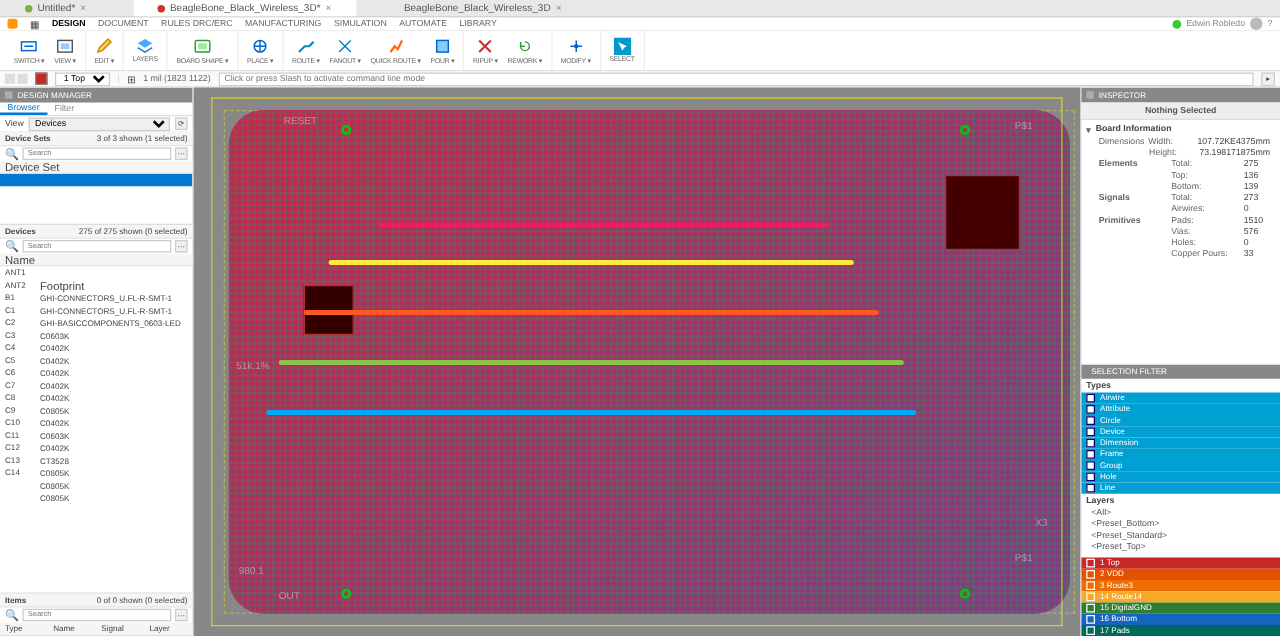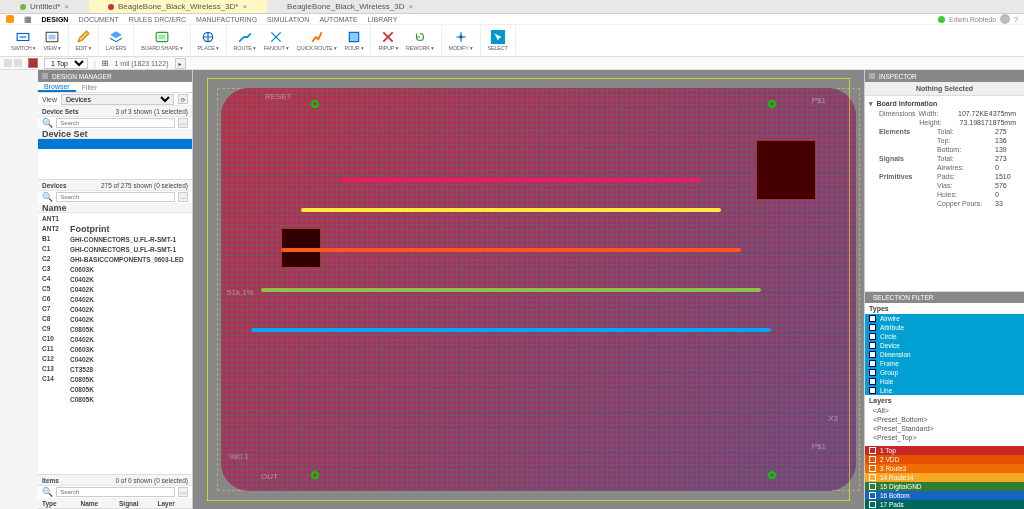--- a/index.html
+++ b/index.html
@@ -1,21 +1,21 @@
 <!DOCTYPE html>
 <html><head>
 <meta charset="utf-8">
 <style>
 * { margin: 0; padding: 0; box-sizing: border-box; font-family: "Segoe UI", Arial, sans-serif; }
 body { width: 1024px; height: 509px; overflow: hidden; background: #f5f5f5; font-size: 9px; color: #444; }
 
 
-.outer-tabs { height: 14px; background: #e8e8e8; display: flex; align-items: center; border-bottom: 1px solid #ccc; }
+.outer-tabs { height: 14px; background: #e8e8e8; display: flex; align-items: center; border-bottom: 1px solid #ccc; gap: 18px; }
 .outer-tab { padding: 0 20px; height: 100%; display: flex; align-items: center; gap: 4px; font-size: 8px; color: #555; cursor: pointer; }
-.outer-tab.active { background: #fef9c3; padding-left: 19px; }
+.outer-tab.active { background: #ffffff; padding-left: 19px; }
 .outer-tab .close { font-size: 8px; color: #888; }
 .dot { width: 6px; height: 6px; border-radius: 50%; display: inline-block; }
 .dot.green { background: #7cb342; }
 .dot.red { background: #d32f2f; }
 
 
 .ribbon-tabs { height: 11px; background: #fff; display: flex; align-items: center; padding: 0 6px; gap: 10px; border-bottom: 1px solid #eee; }
 .ribbon-tab { font-size: 7px; color: #666; cursor: pointer; }
 .ribbon-tab.active { color: #000; font-weight: 600; }
 .user-area { margin-left: auto; display: flex; align-items: center; gap: 4px; font-size: 7px; color: #888; }
@@ -31,21 +31,21 @@
 
 
 .cmdrow { height: 13px; background: #fafafa; display: flex; align-items: center; padding: 0 4px; gap: 6px; border-bottom: 1px solid #ddd; font-size: 7px; }
 .layer-swatch { width: 10px; height: 10px; background: #c62828; border: 1px solid #888; }
 .layer-select { font-size: 7px; padding: 0 2px; border: 1px solid #ccc; background: #fff; height: 11px; }
 .grid-label { color: #666; }
 .cmd-input { flex: 1; border: 1px solid #ccc; height: 11px; padding: 0 4px; font-size: 7px; color: #aaa; background: #fff; }
 .cmd-toggle { width: 11px; height: 11px; border: 1px solid #ccc; background: #f0f0f0; display: flex; align-items: center; justify-content: center; cursor: pointer; font-size: 6px; }
 
 
-.main { display: flex; height: calc(509px - 14px - 11px - 32px - 13px); padding-left: 38px; }
+.main { display: flex; height: calc(509px - 14px - 11px - 32px - 13px); }
 
 
 .left { width: 155px; background: #fff; border-right: 1px solid #ccc; display: flex; flex-direction: column; overflow: hidden; }
 .panel-header { height: 12px; background: #888; color: #fff; font-size: 6.5px; padding: 0 4px; display: flex; align-items: center; gap: 4px; }
 .panel-header .square { width: 6px; height: 6px; background: rgba(255,255,255,0.3); }
 .subtabs { height: 11px; display: flex; align-items: center; border-bottom: 1px solid #ddd; font-size: 7px; }
 .subtab { padding: 0 6px; cursor: pointer; color: #888; }
 .subtab.active { border-bottom: 2px solid #0078d4; color: #0078d4; }
 .view-row { height: 13px; display: flex; align-items: center; padding: 0 4px; gap: 4px; font-size: 7px; border-bottom: 1px solid #eee; }
 .view-select { flex: 1; border: 1px solid #ccc; font-size: 7px; height: 11px; }
@@ -53,21 +53,21 @@
 .section { display: flex; flex-direction: column; border-bottom: 1px solid #ddd; }
 .section.devsets { flex: 0 0 auto; }
 .section-hdr { height: 11px; display: flex; align-items: center; justify-content: space-between; padding: 0 4px; font-size: 6.5px; background: #f5f5f5; border-bottom: 1px solid #e5e5e5; }
 .section-hdr b { font-weight: 600; }
 .search-row { height: 12px; display: flex; align-items: center; padding: 0 4px; gap: 3px; }
 .search-row input { flex: 1; border: 1px solid #ccc; height: 10px; font-size: 6px; padding: 0 3px; }
 .mini-btn { width: 10px; height: 10px; border: 1px solid #ccc; background: #f0f0f0; display: flex; align-items: center; justify-content: center; font-size: 6px; cursor: pointer; }
 
 .list { overflow: auto; font-size: 6.5px; }
 .list-head { display: flex; background: #f5f5f5; border-bottom: 1px solid #e5e5e5; height: 10px; align-items: center; }
-.col { padding: 0 4px; font-weight: bold; }
+.col { padding: 0 4px; }
 .list-row { display: flex; height: 10px; align-items: center; padding: 0 0; cursor: pointer; }
 .list-row.sel { background: #0078d4; color: #fff; }
 .devset-list { height: 40px; }
 .dev-list { flex: 1; overflow: auto; }
 .cname { width: 28px; padding-left: 4px; }
 .cfoot { flex: 1; margin-top: 43px; }
 .items-section { flex: 0 0 auto; }
 .items-head { display: flex; background: #f5f5f5; height: 10px; font-size: 6.5px; align-items: center; }
 .items-head .col { flex: 1; }
 
@@ -270,20 +270,21 @@
     <span style="width:8px;height:8px;background:#ddd;"></span>
     <span style="width:8px;height:8px;background:#ddd;"></span>
   </div>
   <span class="layer-swatch"></span>
   <select class="layer-select">
     <option>1 Top</option>
   </select>
   <span style="color:#ccc">|</span>
   <span style="font-size:8px">⊞</span>
   <span class="grid-label">1 mil (1823 1122)</span>
+  <input class="cmd-input" placeholder="Click or press Slash to activate command line mode" style="">
   <span class="cmd-toggle">▸</span>
 </div>
 
 <div class="main">
 
   <div class="left">
     <div class="panel-header">
       <span class="square"></span>
       <span>DESIGN MANAGER</span>
     </div>

